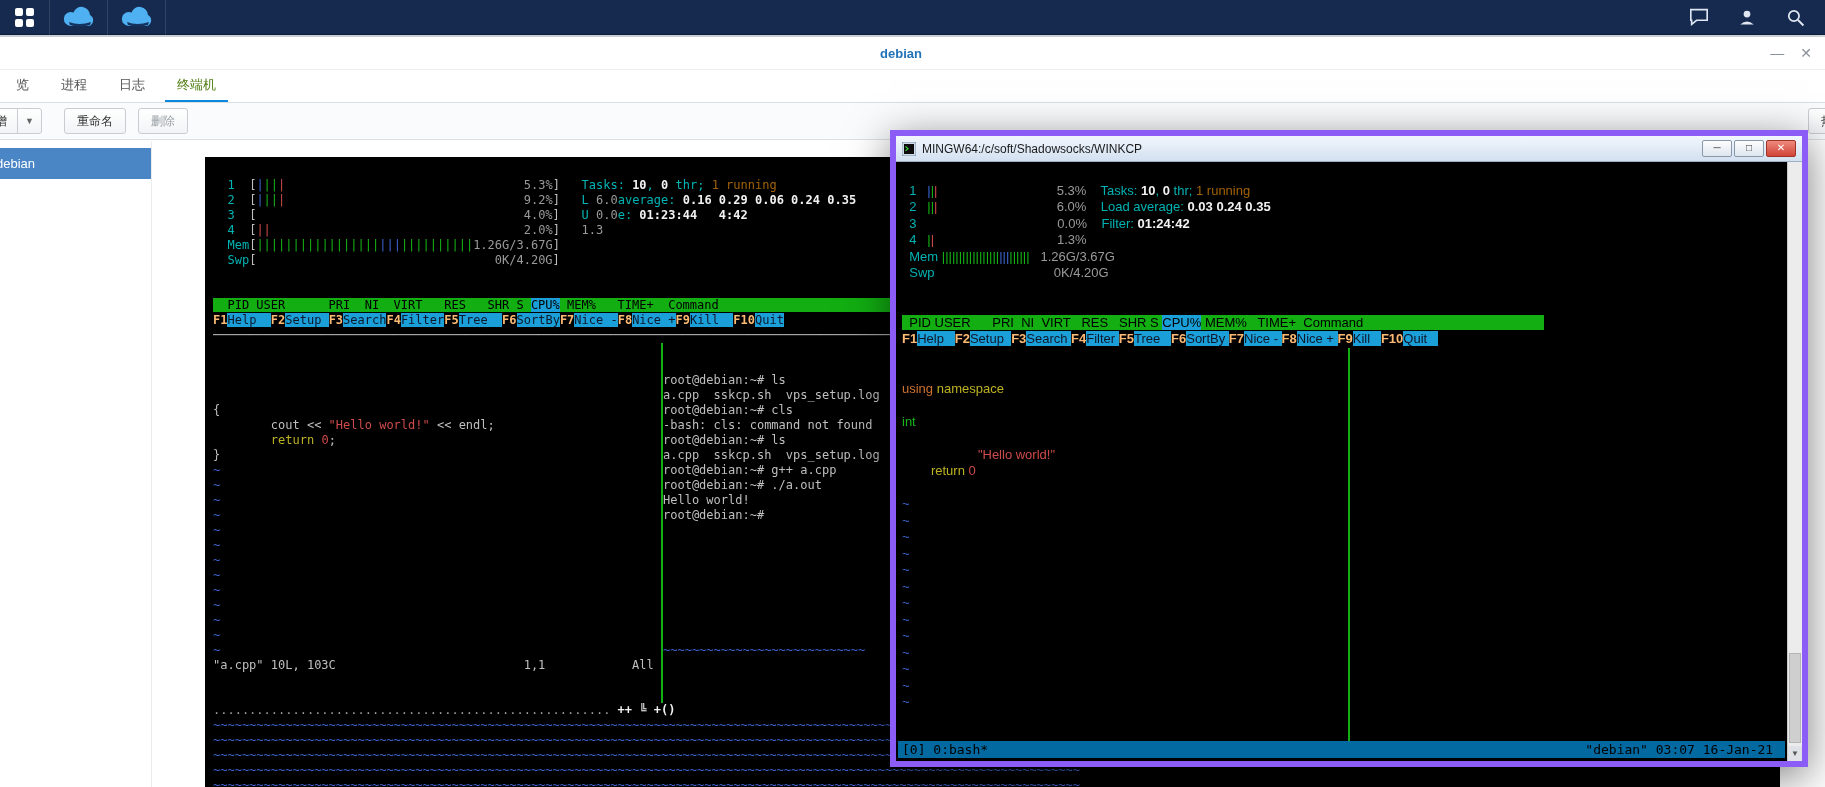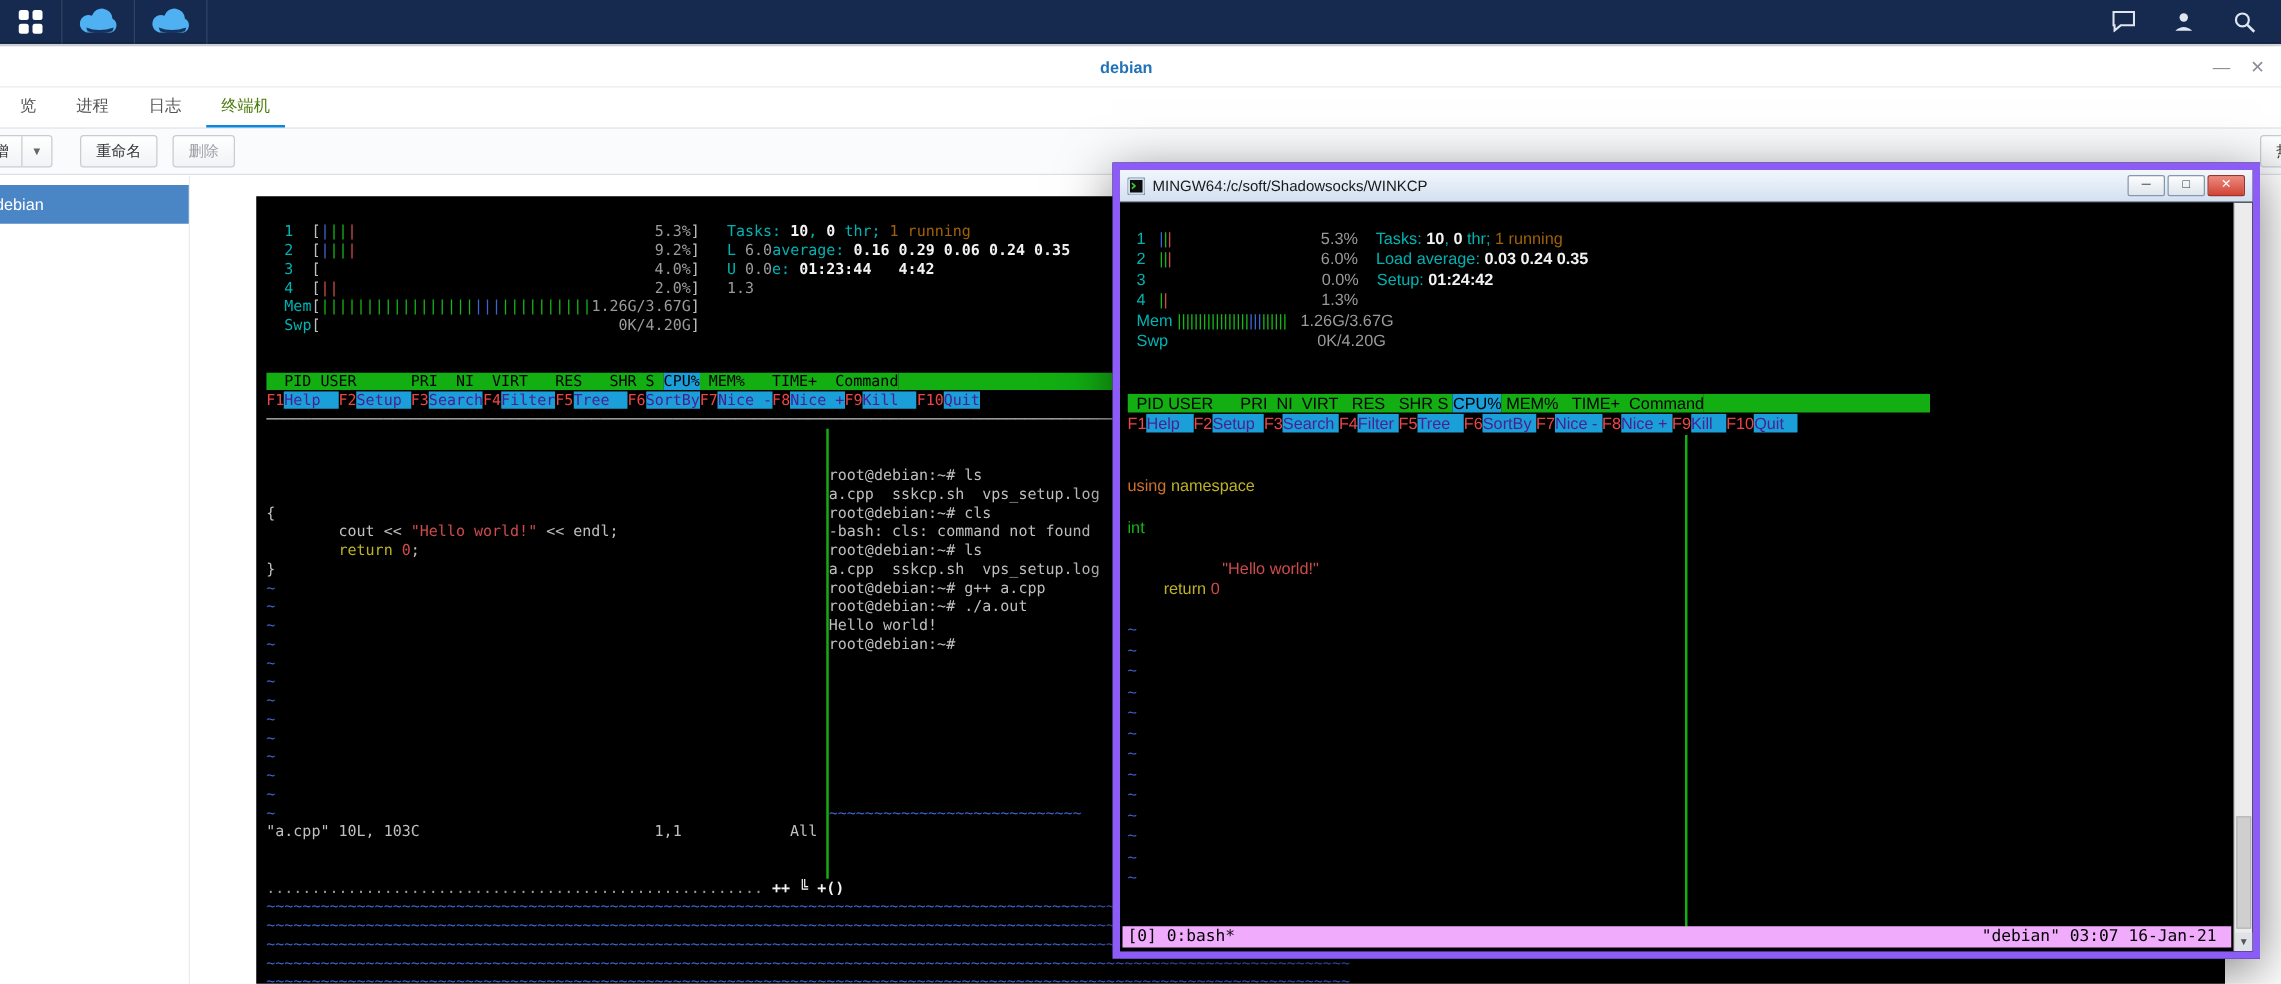--- a/index.html
+++ b/index.html
@@ -58,22 +58,22 @@
   .c-gy{color:#9a9a9a}
   .c-gr{color:#16b516}
   .c-gb{color:#a16207}
   .c-rd{color:#cd4b4b}
   .c-bl{color:#3d64d0}
   .c-or{color:#cd722e}
   .c-yl{color:#bdb224}
   .c-mg{color:#bf478c}
   .c-hd{background:#12ae12;color:#000}
   .c-hs{background:#1b9fd8;color:#000}
-  .c-fk{color:#ef4444;font-weight:normal}
-  .c-fb{background:#1b9fd8;color:#4c1d95}
+  .c-fk{color:#fdba74;font-weight:bold}
+  .c-fb{background:#1b9fd8;color:#0f172a}
   .panes{display:flex;align-items:stretch}
   .pane{overflow:hidden}
   .vborder{width:2px;background:#12ae12;flex:none}
 
   
   .syno-term{left:205px;top:157px;width:1575px;height:660px;padding:6px 0 0 8px;
     font-size:12px;line-height:15px;z-index:5}
   .syno-term .trow{height:15px}
   .syno-term .pane.vim{width:448px;flex:none}
   .syno-term .pane.bash{flex:1}
@@ -89,21 +89,21 @@
   .mcbtn{width:30px;height:17px;border:1px solid #8898ab;background:linear-gradient(#fdfdfd,#dfe6ef);
     font-size:10px;line-height:14px;text-align:center;color:#333;border-radius:2px;cursor:pointer}
   .mcbtn.close{background:linear-gradient(#ef8a7e,#d04437);color:#fff;border-color:#a03328}
   .mingw-console{position:absolute;left:0;top:26px;right:0;bottom:0;background:#000;overflow:hidden}
   .mingw-term-area{position:absolute;left:6px;top:4px;right:17px;bottom:2px;
     font-size:13px;line-height:16.5px;overflow:hidden}
   .mingw-term-area .trow{height:16.5px}
   .mingw-term-area .pane.vim{width:446px;flex:none}
   .mingw-term-area .pane.bash{flex:1}
   .mingw-term-area .panes{height:404px}
-  .tmux-bar{position:absolute;left:2px;right:17px;bottom:3px;height:17px;background:#f0abfc;color:#000;
+  .tmux-bar{position:absolute;left:2px;right:17px;bottom:3px;height:17px;background:#0369a1;color:#000;
     font-family:"DejaVu Sans Mono",monospace;font-size:13px;line-height:17px;display:flex;
     justify-content:space-between;padding:0 4px;white-space:pre;overflow:hidden}
   .mingw-scroll{position:absolute;right:0;top:0;bottom:0;width:15px;background:#ececec;border-left:1px solid #c9c9c9}
   .mingw-scroll .thumb{position:absolute;left:1px;right:1px;bottom:18px;height:90px;background:#cfcfcf;border:1px solid #b5b5b5}
   .mingw-scroll .arrow{position:absolute;left:0;right:0;bottom:0;height:15px;background:#dfe3e7;
     color:#555;font-size:8px;text-align:center;line-height:15px;cursor:pointer}
 </style>
 </head>
 <body>
 
@@ -271,21 +271,21 @@
       <div class="mcbtn">□</div>
       <div class="mcbtn close">✕</div>
     </div>
   </div>
   <div class="mingw-console">
     <div class="mingw-term-area">
       <div>
           <div class="trow"></div>
           <div class="trow"><span>  </span><span class="c-cy">1</span><span>  [</span><span class="c-bl">|</span><span class="c-gr">|</span><span class="c-rd">|</span><span>                                 </span><span class="c-gy">5.3%</span><span>]</span><span>   </span><span class="c-cy">Tasks: </span><span class="c-wb">10</span><span class="c-cy">, </span><span class="c-wb">0</span><span class="c-cy"> thr; </span><span class="c-gb">1 running</span></div>
           <div class="trow"><span>  </span><span class="c-cy">2</span><span>  [</span><span class="c-gr">|</span><span class="c-gr">|</span><span class="c-rd">|</span><span>                                 </span><span class="c-gy">6.0%</span><span>]</span><span>   </span><span class="c-cy">Load average: </span><span class="c-wb">0.03 0.24 0.35</span></div>
-          <div class="trow"><span>  </span><span class="c-cy">3</span><span>  [</span><span>                                    </span><span class="c-gy">0.0%</span><span>]</span><span>   </span><span class="c-cy">Setup: </span><span class="c-wb">01:24:42</span></div>
+          <div class="trow"><span>  </span><span class="c-cy">3</span><span>  [</span><span>                                    </span><span class="c-gy">0.0%</span><span>]</span><span>   </span><span class="c-cy">Filter: </span><span class="c-wb">01:24:42</span></div>
           <div class="trow"><span>  </span><span class="c-cy">4</span><span>  [</span><span class="c-gr">|</span><span class="c-rd">|</span><span>                                  </span><span class="c-gy">1.3%</span><span>]</span></div>
           <div class="trow"><span>  </span><span class="c-cy">Mem</span><span>[</span><span class="c-gr">|||||||||||||||||</span><span class="c-bl">|||</span><span class="c-gr">||||||</span><span>   </span><span class="c-gy">1.26G/3.67G</span><span>]</span></div>
           <div class="trow"><span>  </span><span class="c-cy">Swp</span><span>[</span><span>                                </span><span class="c-gy">0K/4.20G</span><span>]</span></div>
           <div class="trow"></div>
           <div class="trow"></div>
           <div class="trow"><span class="c-hd">  PID USER      PRI  NI  VIRT   RES   SHR S </span><span class="c-hs">CPU%</span><span class="c-hd"> MEM%   TIME+  Command</span><span class="c-hd">                                                  </span></div>
           <div class="trow"><span class="c-fk">F1</span><span class="c-fb">Help   </span><span class="c-fk">F2</span><span class="c-fb">Setup  </span><span class="c-fk">F3</span><span class="c-fb">Search </span><span class="c-fk">F4</span><span class="c-fb">Filter </span><span class="c-fk">F5</span><span class="c-fb">Tree   </span><span class="c-fk">F6</span><span class="c-fb">SortBy </span><span class="c-fk">F7</span><span class="c-fb">Nice - </span><span class="c-fk">F8</span><span class="c-fb">Nice + </span><span class="c-fk">F9</span><span class="c-fb">Kill   </span><span class="c-fk">F10</span><span class="c-fb">Quit   </span></div>
         </div>
       <div class="panes">
         <div class="pane vim">

